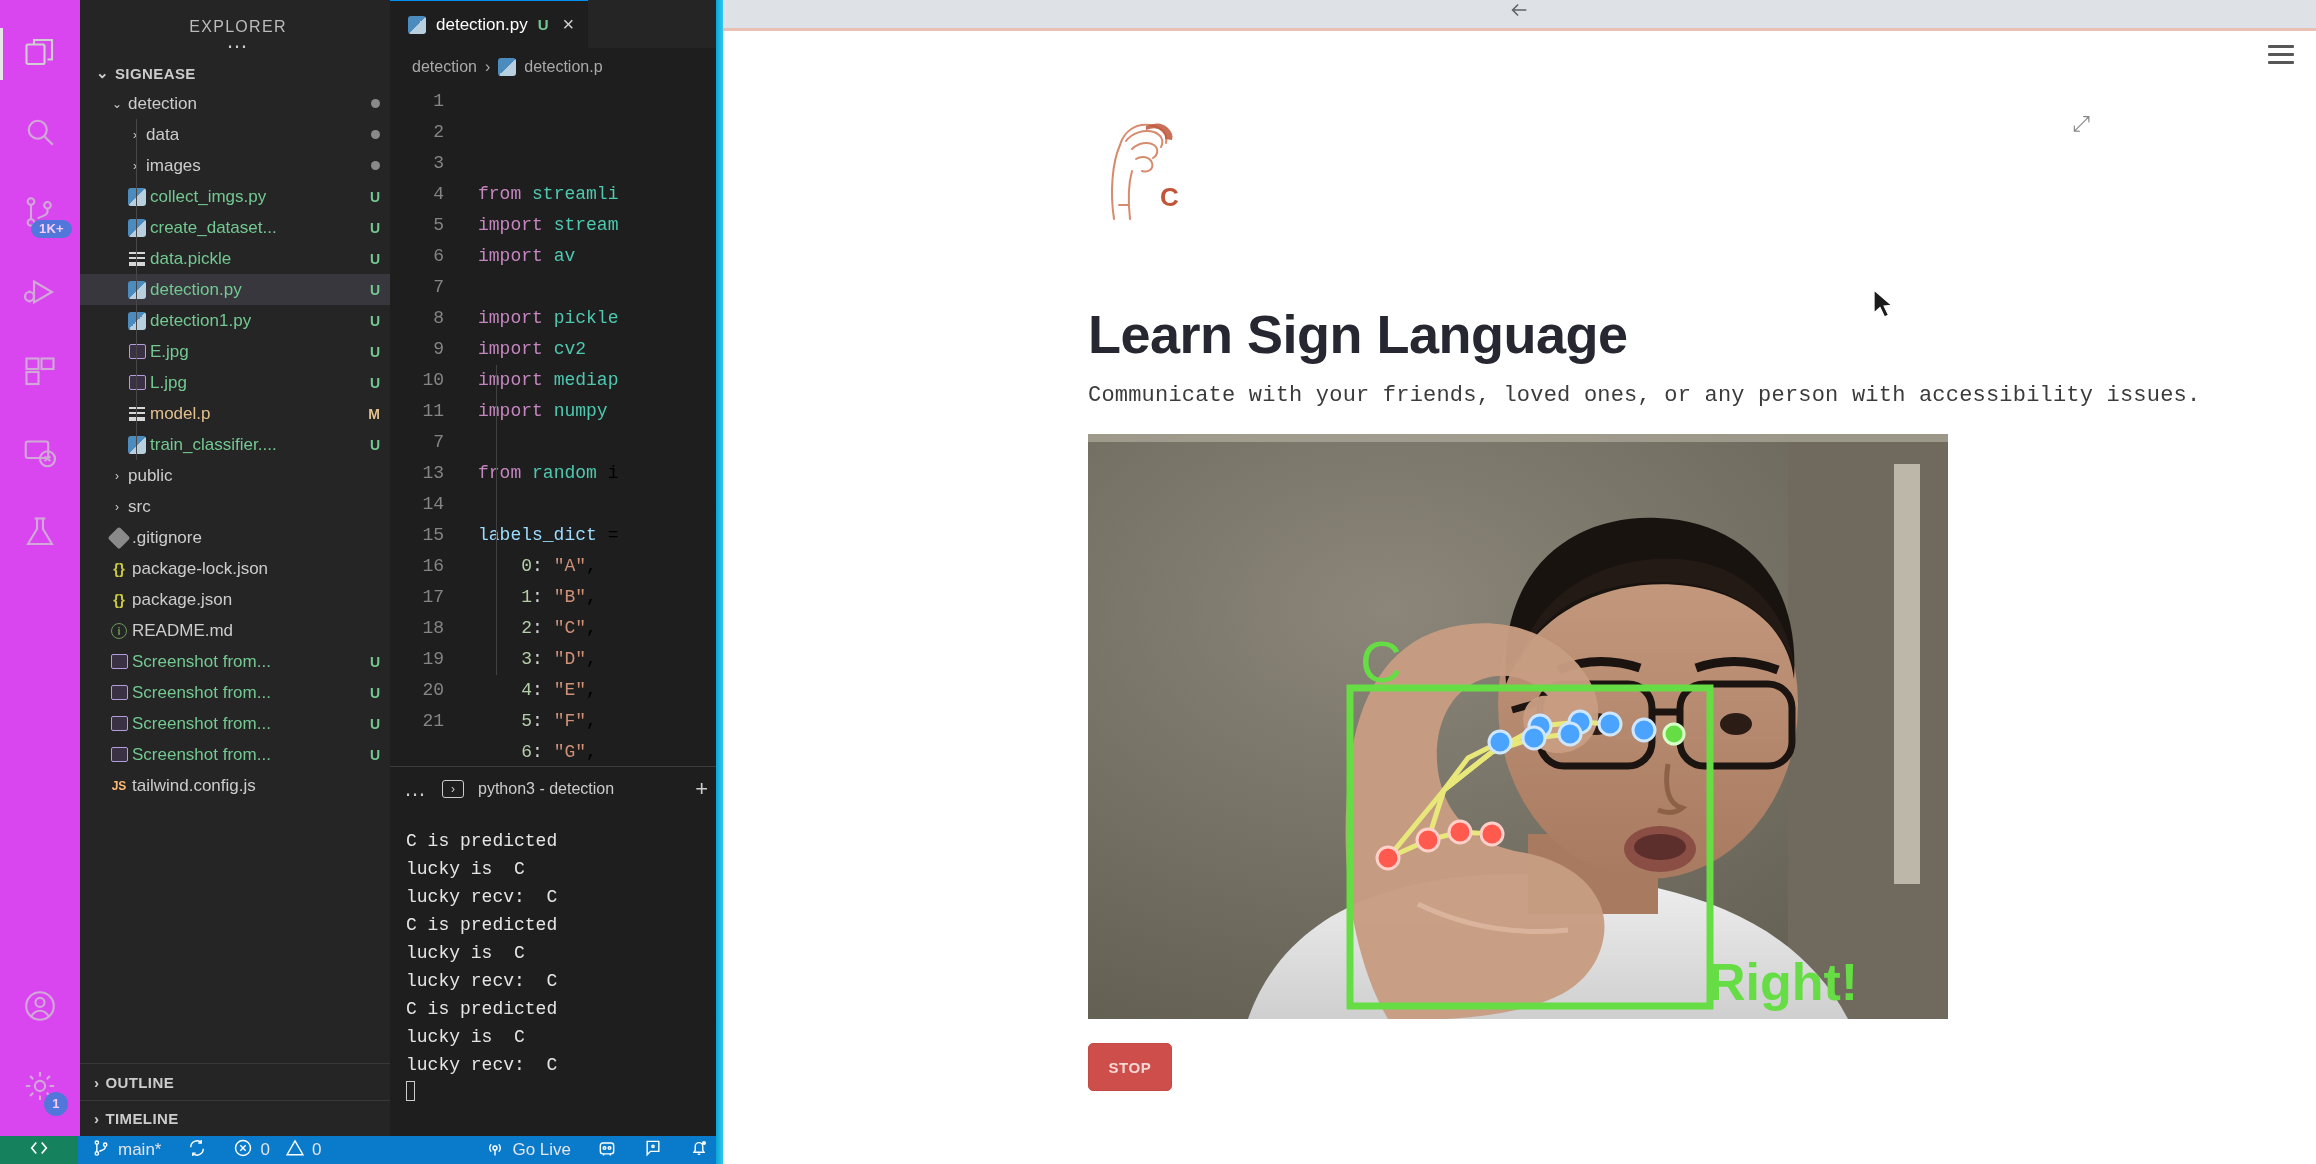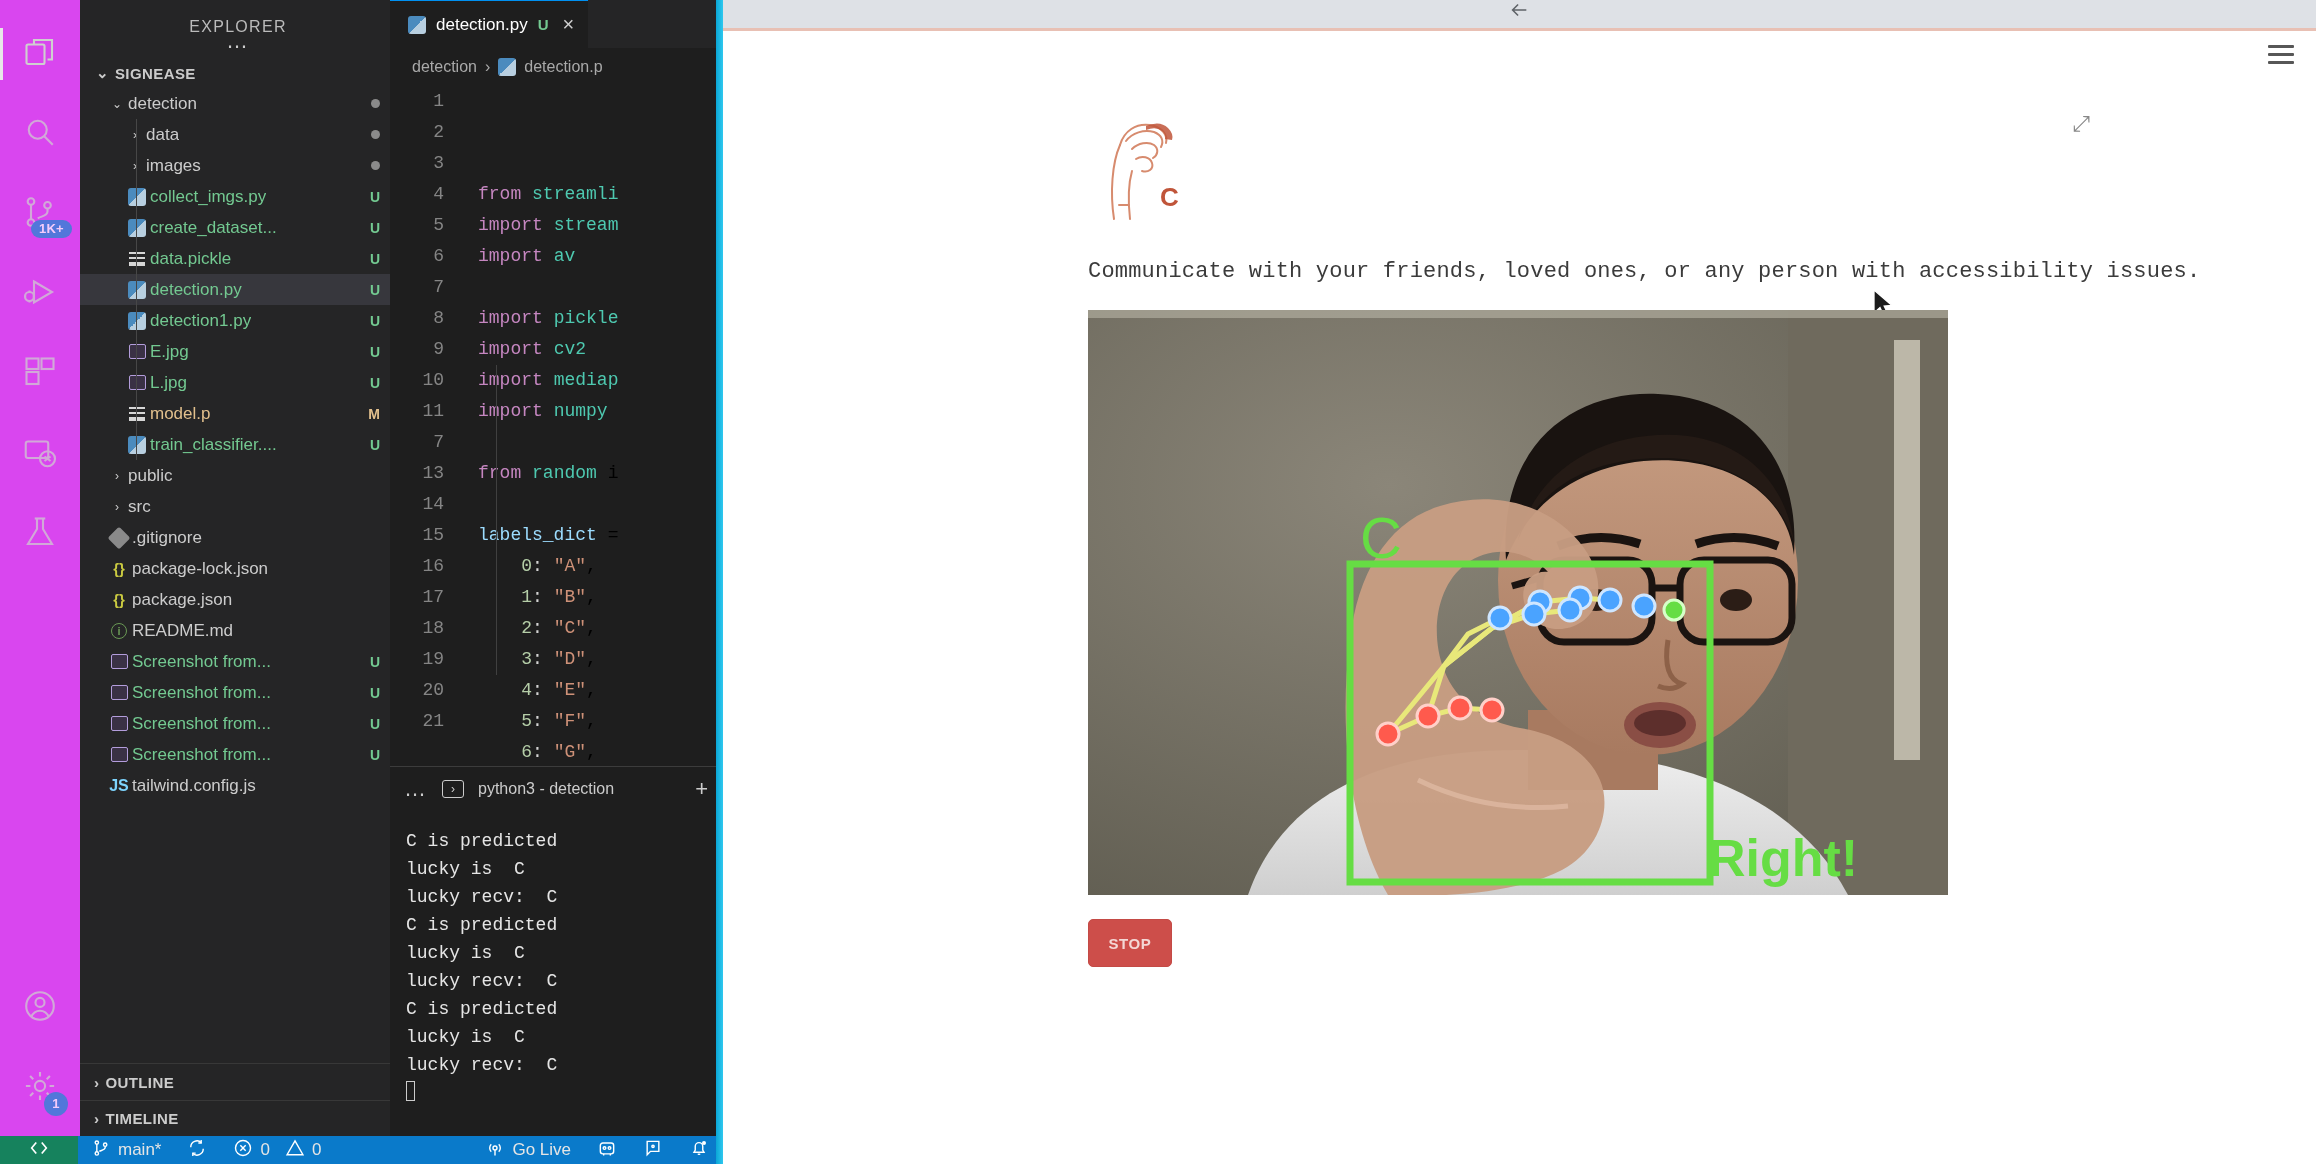--- a/index.html
+++ b/index.html
@@ -87,21 +87,21 @@
   .guide { position: absolute; left: 56px; top: 0; bottom: 0; width: 1px; background: #474747; }
   .py-ico { width:18px;height:18px;border-radius:3px;
     background: linear-gradient(135deg,#4b8bbe 0 50%, #b8cfe0 50% 100%); }
   .img-ico { width:17px;height:15px;border:1.5px solid #b39ddb; border-radius:2px; background:#3a3145;}
   .pk-ico { width:16px;height:14px; background:
      linear-gradient(#d6d6d6 0 2px, transparent 2px 5px,#d6d6d6 5px 7px, transparent 7px 10px,#d6d6d6 10px 12px);}
   .git-ico { width:16px;height:16px; background:#8a8a8a; transform: rotate(45deg); border-radius:2px;}
   .json-ico { color:#cbcb41; font-size:15px; font-weight:bold; }
   .md-ico { width:16px;height:16px;border:1.6px solid #6a9955;border-radius:50%;
      color:#6a9955;font-size:11px;display:flex;align-items:center;justify-content:center;font-weight:bold;}
-  .js-ico { color:#7dd3fc; font-size:16px; font-weight:bold; }
+  .js-ico { color:#fdba74; font-size:12px; font-weight:bold; }
 
   .sb-foot { border-top: 1px solid #383838; }
   .sb-foot .sb-section { height: 36px; padding-left: 14px; }
 
   
   .editor { flex: 1; display: flex; flex-direction: column; min-width: 0; background: #1e1e1e; }
   .tabs { height: 48px; background: #252526; display: flex; align-items: stretch; }
   .tab {
     display: flex; align-items: center; gap: 10px;
     padding: 0 14px 0 18px; background: #1e1e1e; color: #ffffff;
@@ -755,20 +755,21 @@
               <path d="M58 25 q14 -6 22 2 q6 6 4 12 l-7 -1 q1 -5 -3 -8 q-6 -5 -16 -1z"></path>
             </g>
             <text x="72" y="105" font-family="Liberation Sans, sans-serif" font-size="26" font-weight="bold" fill="#c0553a">C</text>
           </svg>
         </div>
 
         <svg class="cursor-arrow" style="left:1150px;top:258px;width:26px;height:32px" viewBox="0 0 26 32">
           <path d="M2 1 L2 24 L8 18.5 L12.5 28 L16.5 26 L12.2 17 L20 16.5 Z" fill="#1c1c1c" stroke="#ffffff" stroke-width="1.3"></path>
         </svg>
 
+        <h1 class="st-title">Learn Sign Language</h1>
         <p class="st-sub">Communicate with your friends, loved ones, or any person with accessibility issues.</p>
 
         <div class="video-wrap">
           <svg viewBox="0 0 860 585" style="width:860px;height:585px;display:block">
             <defs>
               <radialGradient id="wallg" cx="35%" cy="30%" r="90%">
                 <stop offset="0%" stop-color="#8b8679"></stop>
                 <stop offset="100%" stop-color="#5d5a4e"></stop>
               </radialGradient>
               <linearGradient id="skin" x1="0" y1="0" x2="0" y2="1">

